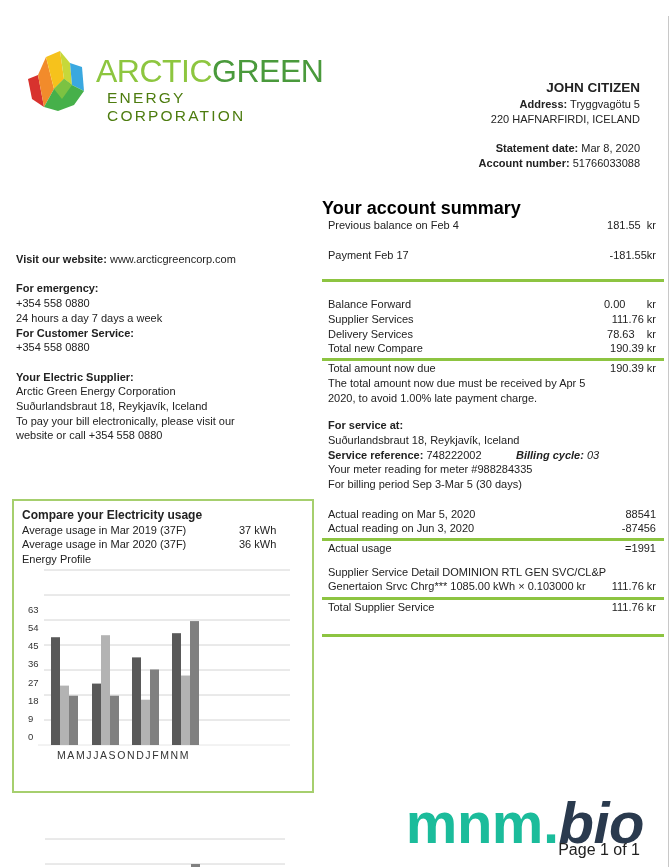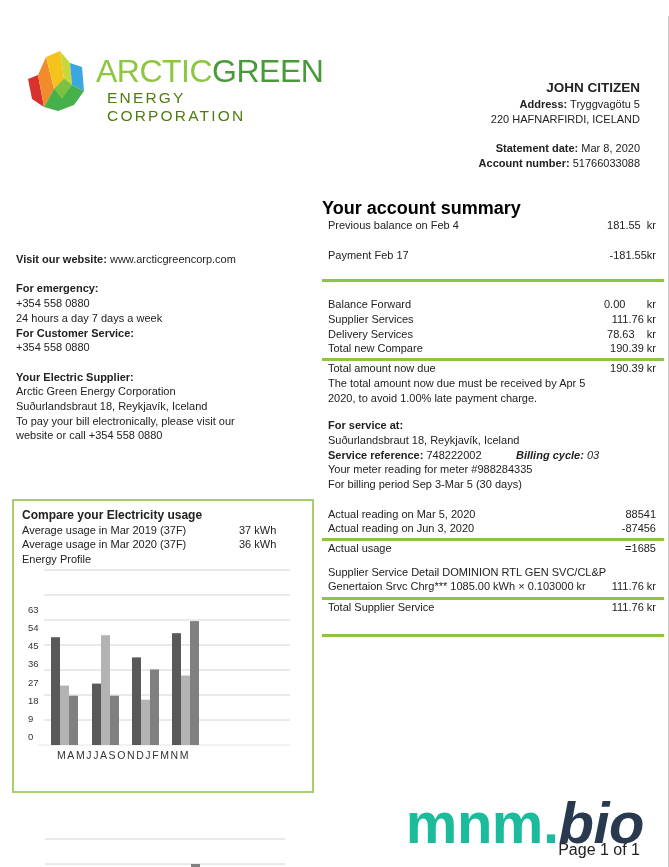--- a/index.html
+++ b/index.html
@@ -159,21 +159,21 @@
       <span>Actual reading on Mar 5, 2020</span>
       <span class="amt">88541</span>
     </div>
     <div class="row">
       <span>Actual reading on Jun 3, 2020</span>
       <span class="amt">-87456</span>
     </div>
     <div class="gline" style="margin-top:2px"></div>
     <div class="row">
       <span>Actual usage</span>
-      <span class="amt">=1685</span>
+      <span class="amt">=1991</span>
     </div>
     <div style="height:9px"></div>
     <div class="text">Supplier Service Detail DOMINION RTL GEN SVC/CL&amp;P</div>
     <div class="row">
       <span>Genertaion Srvc Chrg*** 1085.00 kWh × 0.103000 kr</span>
       <span class="amt">111.76 kr</span>
     </div>
     <div class="gline" style="margin-top:3px"></div>
     <div class="row">
       <span>Total Supplier Service</span>

